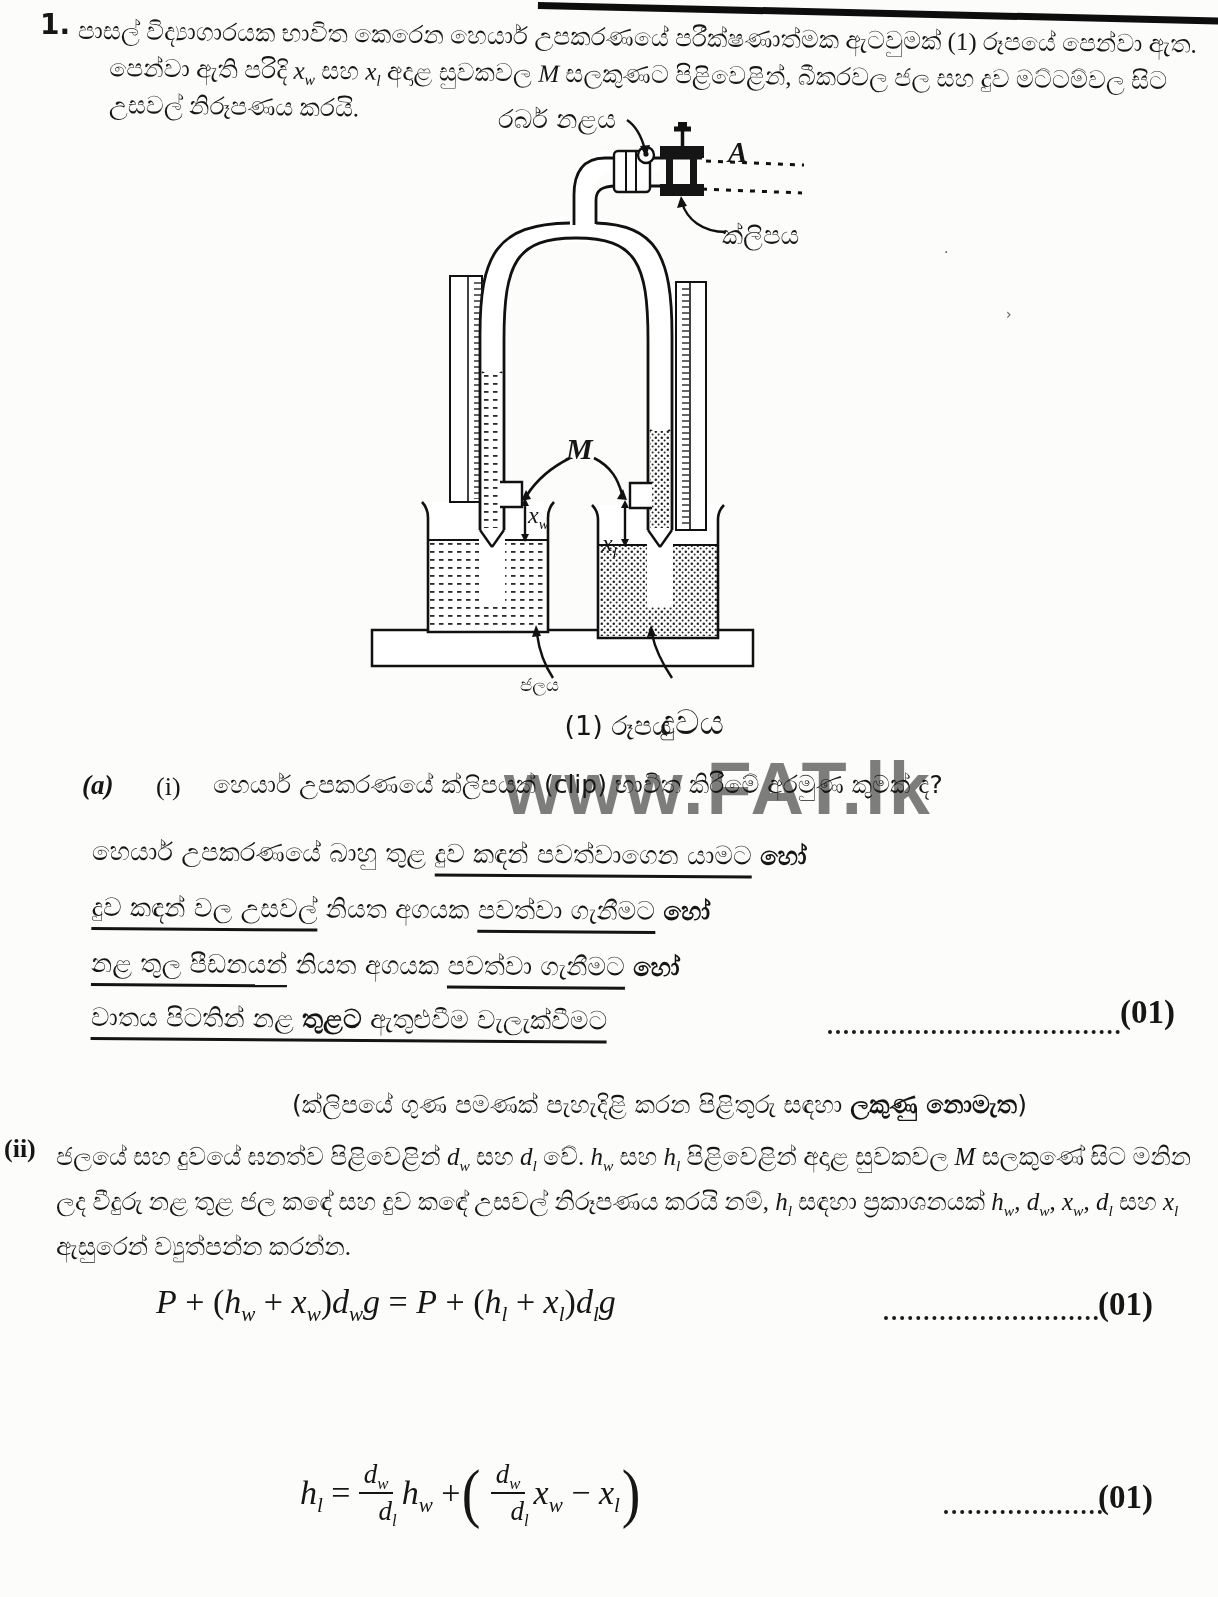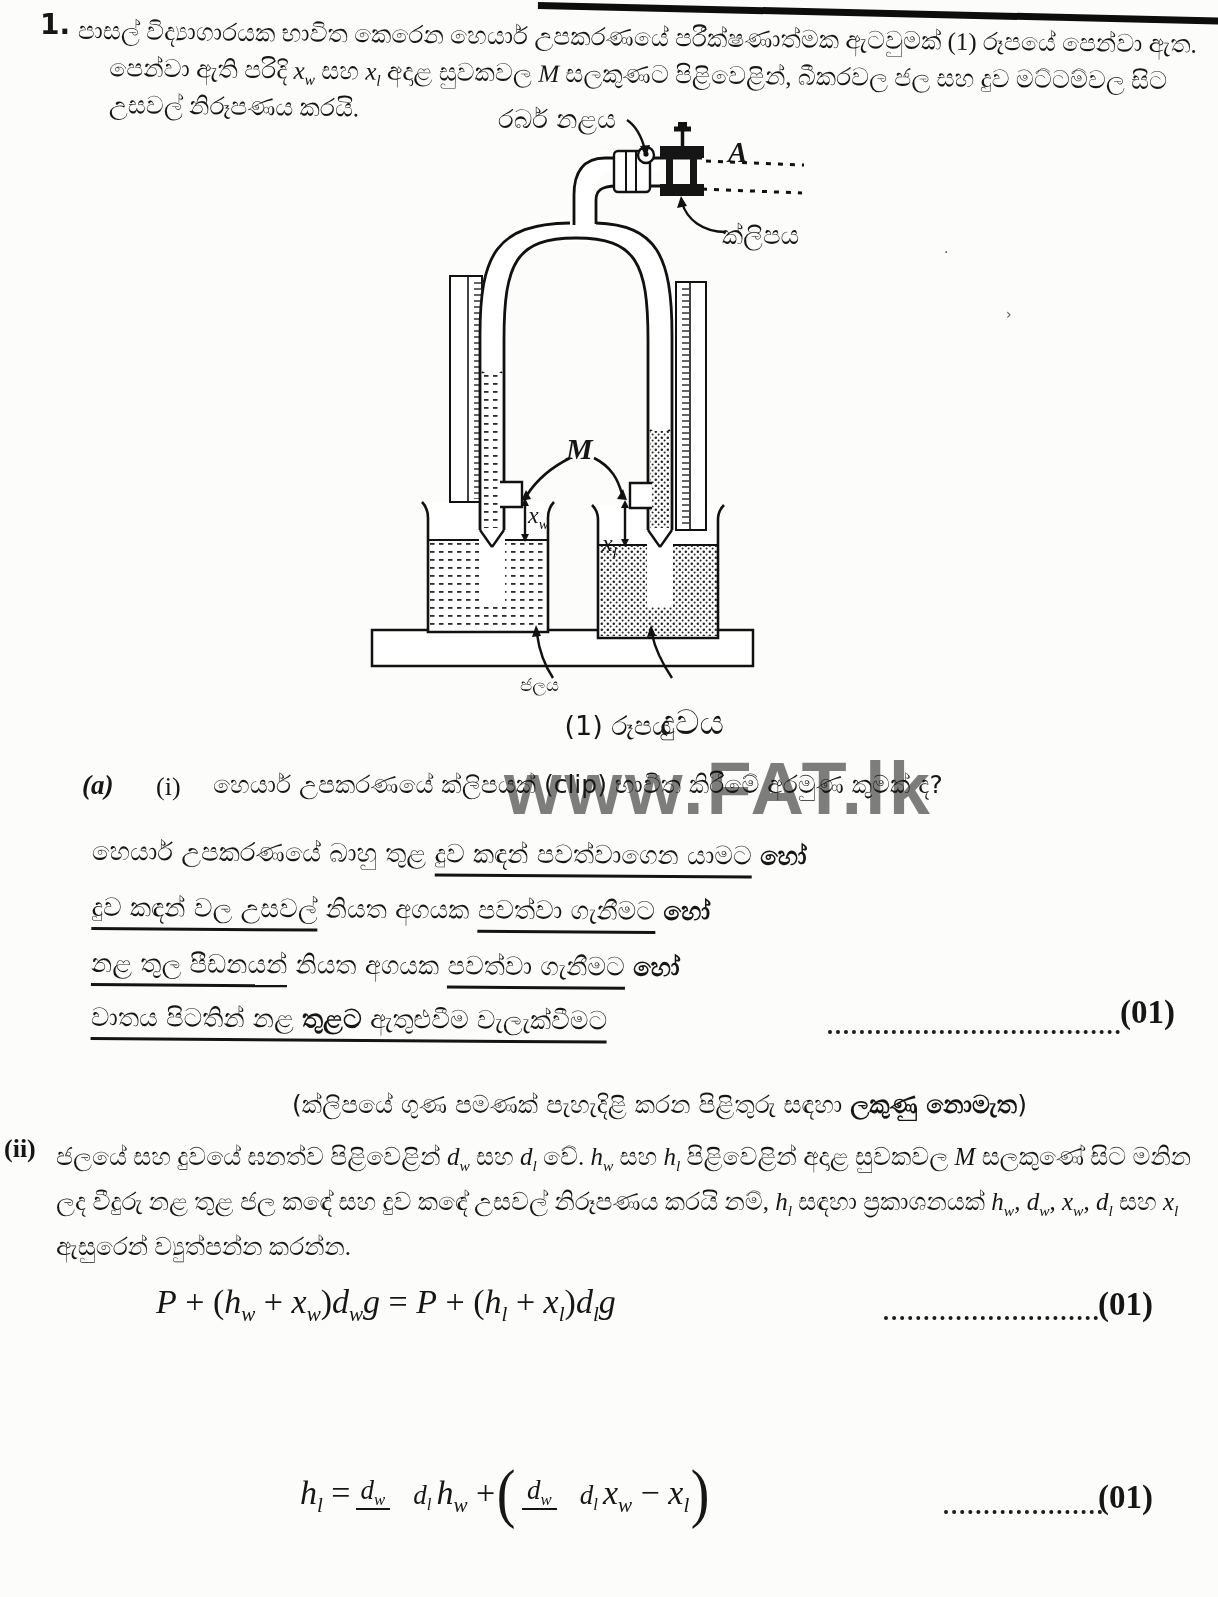--- a/index.html
+++ b/index.html
@@ -31,21 +31,21 @@
   .ans{position:absolute;left:0;white-space:nowrap;}
   .leader{position:absolute;border-bottom:4.5px dotted #1a1a1a;}
   .marks{position:absolute;font-size:33px;font-weight:bold;white-space:nowrap;}
   .note1{right:18px;top:1052px;font-size:25px;white-space:nowrap;}
   .note2{left:292px;top:1090px;font-size:25px;white-space:nowrap;}
   .rowII-label{left:4px;top:1134px;font-size:26px;font-weight:bold;}
   .rowII-q{left:56px;top:1134px;width:1148px;font-size:25px;line-height:45px;}
   .eq1{left:156px;top:1283px;font-size:34px;white-space:nowrap;}
   .note3{left:60px;top:1352px;width:1010px;font-size:25px;line-height:43px;}
   .eq2{left:300px;top:1443px;height:100px;display:flex;align-items:center;font-size:34px;}
-  .frac{display:inline-flex;flex-direction:row;align-items:center;line-height:1;
+  .frac{display:inline-flex;flex-direction:column;align-items:center;line-height:1;
         font-size:27px;margin:0 5px;}
   .frac .num{padding:0 5px 4px;border-bottom:2.5px solid #141414;}
   .frac .den{padding-top:4px;margin-left:23px;}
   .bigp{font-family:"Liberation Serif",serif;font-size:66px;font-weight:300;line-height:0;
         transform:scaleX(.85);}
   .note4{left:616px;top:1540px;font-size:27px;white-space:nowrap;}
   .speck{position:absolute;color:#555;font-size:14px;}
 </style>
 </head>
 <body>

